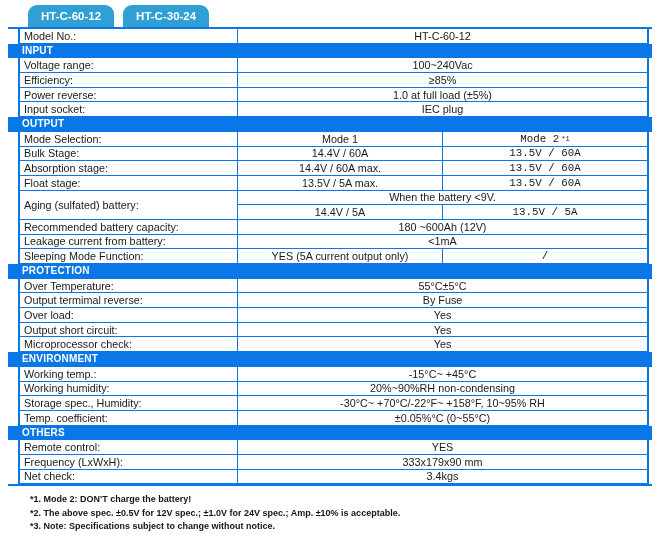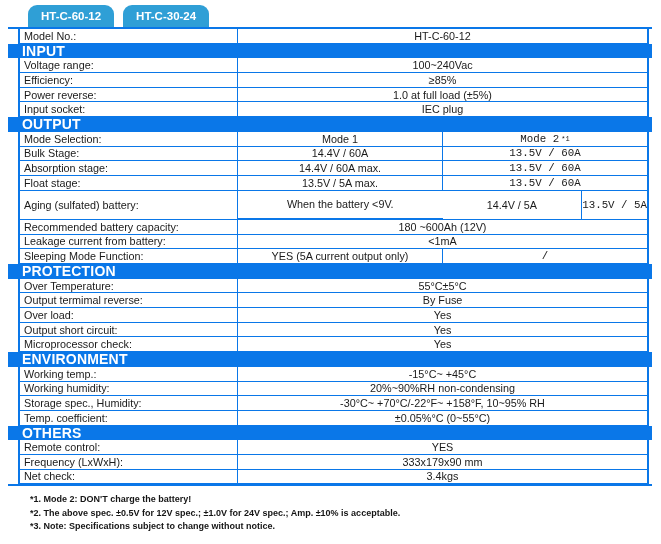--- a/index.html
+++ b/index.html
@@ -10,34 +10,34 @@
   html,body{margin:0;padding:0;background:#fff;}
   body{width:661px;height:544px;font-family:"Liberation Sans",sans-serif;overflow:hidden;}
   .page{position:relative;width:661px;height:544px;background:#fff;}
 
   .tabs{display:flex;gap:9px;margin:5px 0 0 28px;height:22px;position:relative;z-index:2;}
   .tab{background:var(--tab);color:#fff;font-weight:bold;font-size:11.5px;line-height:22px;
        padding:0 13px;border-radius:9px 9px 0 0;min-width:68px;text-align:center;cursor:pointer;}
 
   .spec-table{margin-left:8px;width:644px;border-top:2px solid var(--border);
               border-bottom:2px solid var(--border);}
-  .section{height:var(--rh);background:var(--band);color:#fff;font-size:14px;font-weight:bold;
+  .section{height:var(--rh);background:var(--band);color:#fff;font-size:10px;font-weight:bold;
            line-height:var(--rh);padding-left:14px;letter-spacing:.2px;}
   .row{display:flex;margin:0 3px 0 10px;border-left:2px solid var(--border);
        border-right:2px solid var(--border);border-bottom:1px solid var(--border);
        height:var(--rh);font-size:10.8px;color:var(--text);background:#fff;}
   .row.tall{height:calc(var(--rh)*2);}
   .lbl{width:218px;padding-left:4px;display:flex;align-items:center;
        border-right:1px solid var(--border);white-space:nowrap;overflow:hidden;}
   .vals{flex:1;display:flex;min-width:0;}
   .val{display:flex;align-items:center;justify-content:center;text-align:center;white-space:nowrap;}
   .val.span{flex:1;}
   .val.c1{width:204px;}
   .val.c2{flex:1;border-left:1px solid var(--border);font-family:Liberation Mono, monospace;}
-  .stack{flex:1;display:flex;flex-direction:row;}
+  .stack{flex:1;display:flex;flex-direction:column;}
   .stack .vals{flex:1;}
   .stack .vals.first{border-bottom:1px solid var(--border);}
   sup{font-size:7px;line-height:0;margin-left:2px;}
 
   .footnotes{margin:7px 0 0 30px;font-size:9px;font-weight:bold;line-height:13.5px;color:#151515;}
 </style>
 </head>
 <body>
 
 <div class="page">

